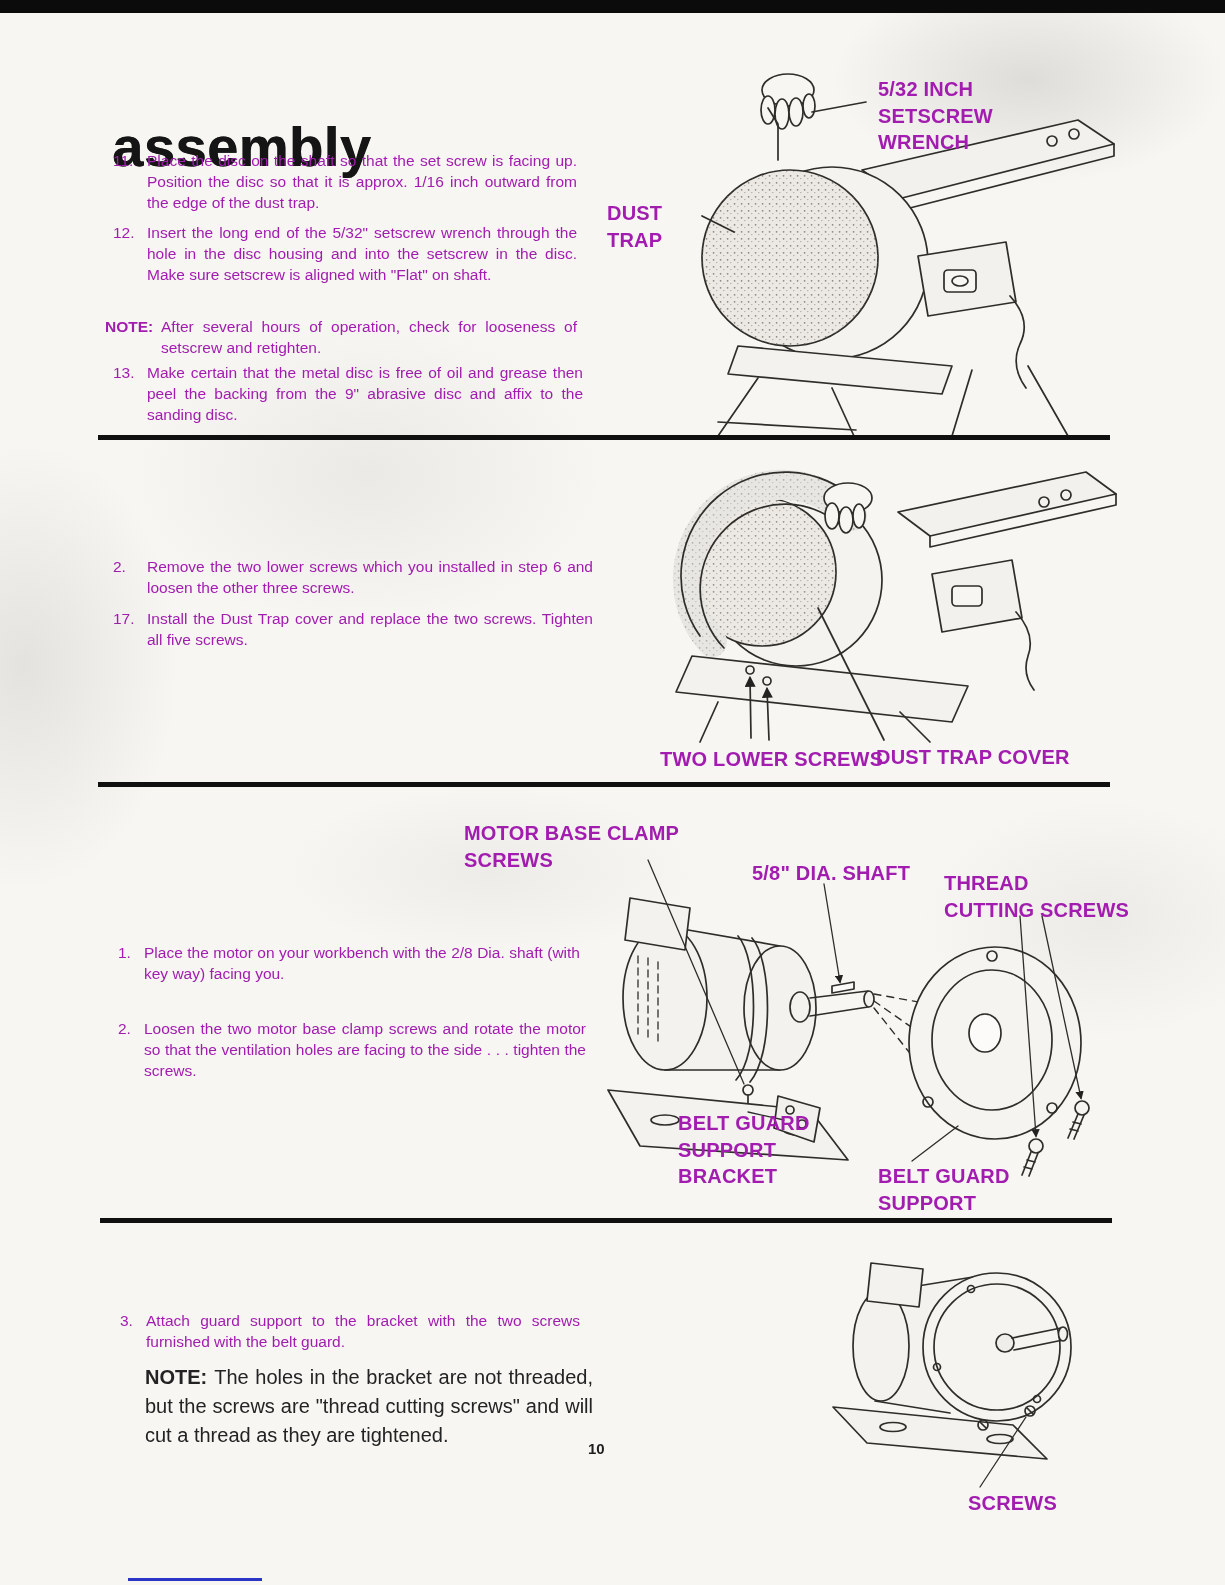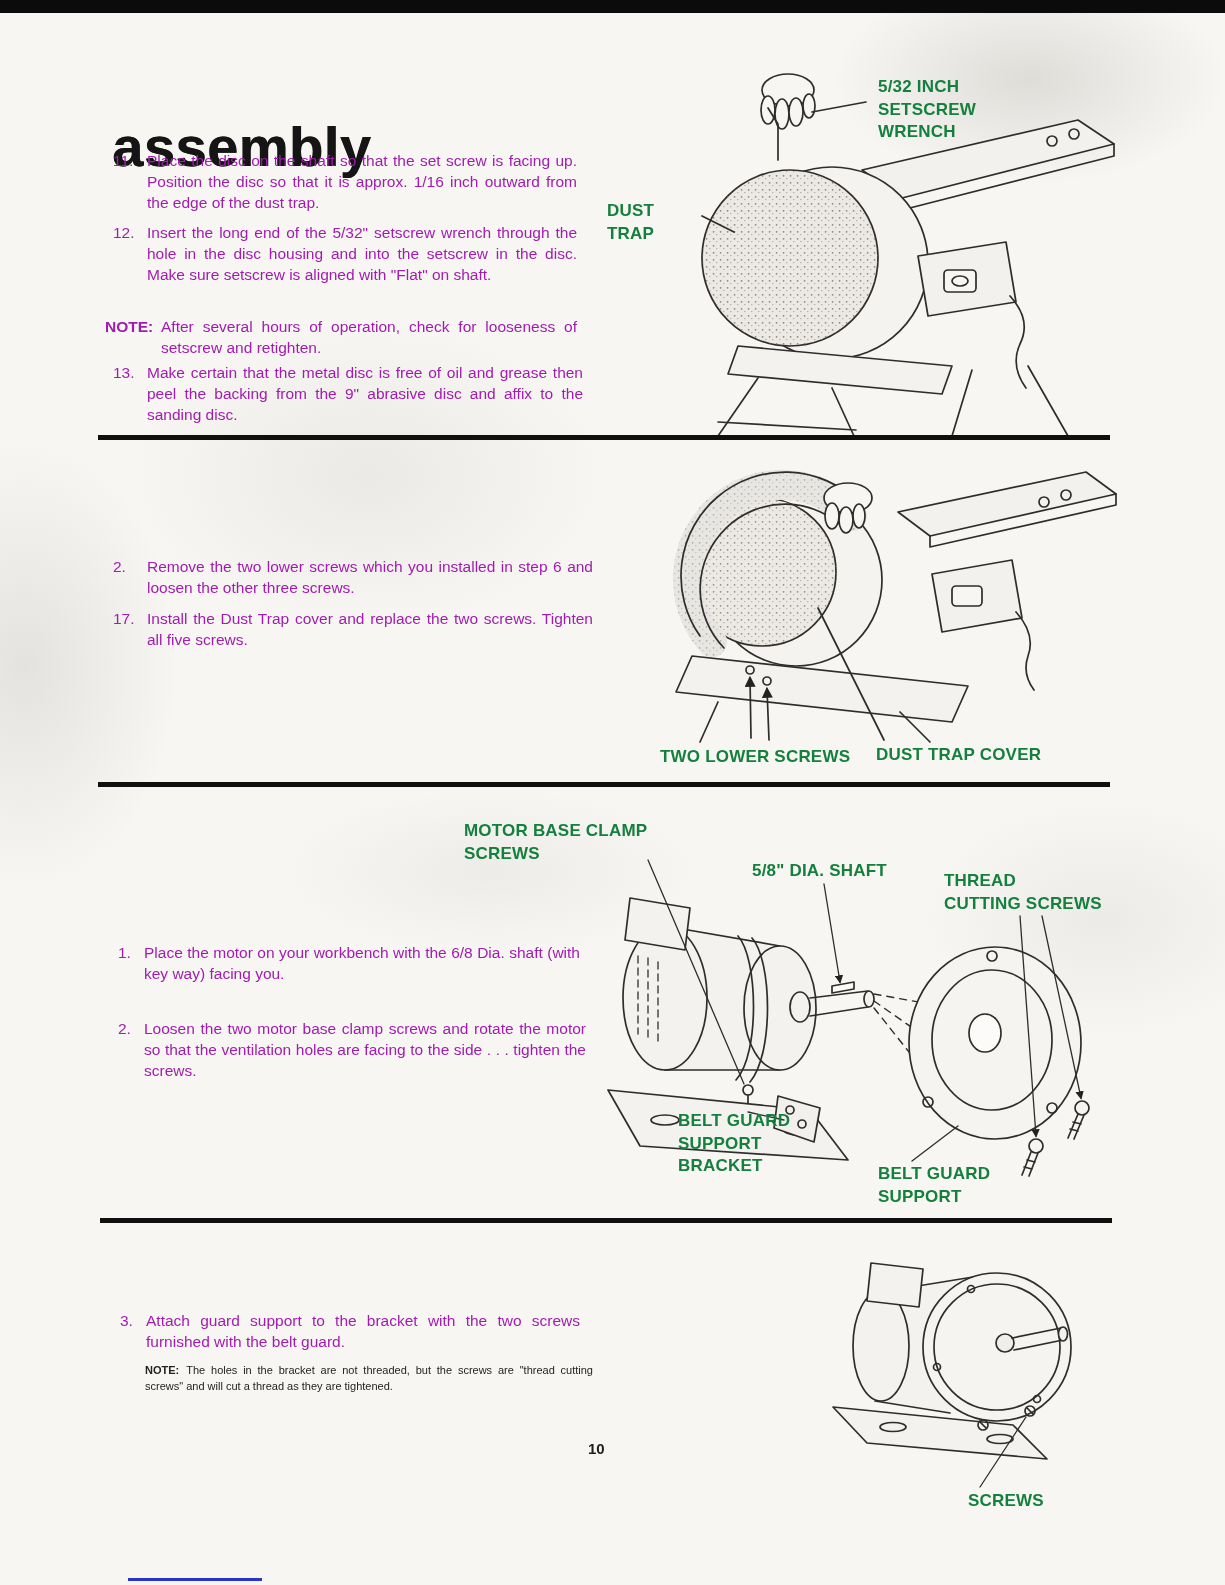--- a/index.html
+++ b/index.html
@@ -15,25 +15,25 @@
       radial-gradient(ellipse 260px 170px at 90% 58%, rgba(170,165,156,.14), transparent 70%),
       radial-gradient(ellipse 220px 320px at 2% 42%, rgba(150,148,140,.20), transparent 70%),
       radial-gradient(ellipse 300px 120px at 40% 55%, rgba(165,160,152,.12), transparent 70%);
   }
   .topbar{position:absolute;left:0;top:0;width:1225px;height:13px;background:#0b0b0b}
   .title{position:absolute;left:112px;top:76px;font-size:56px;font-weight:bold;color:#151515;letter-spacing:.5px;text-shadow:.6px 0 0 currentColor}
   .step{position:absolute;display:flex;font-size:15.5px;line-height:1.37;text-align:justify;color:#a21caf}
   .step .num{flex:0 0 34px}
   .step.one .num{flex:0 0 26px}
   .step.notew .num{flex:0 0 56px;font-weight:bold}
-  .figlabel{position:absolute;font-size:17px;font-weight:bold;line-height:1.33;white-space:pre-line;color:#15803d;letter-spacing:.2px}
+  .figlabel{position:absolute;font-size:20px;font-weight:bold;line-height:1.33;white-space:pre-line;color:#a21caf;letter-spacing:.2px}
   .rule{position:absolute;height:5px;background:#101010}
   .pageno{position:absolute;left:588px;top:1440px;width:50px;text-align:left;font-size:15px;font-weight:bold}
   .bluemark{position:absolute;left:128px;top:1578px;width:134px;height:3px;background:#2a35c8}
-  .note-inline{position:absolute;font-size:11px;line-height:1.45;text-align:justify;color:#232323}
+  .note-inline{position:absolute;font-size:20px;line-height:1.45;text-align:justify;color:#232323}
   .note-inline .nl{font-weight:bold;margin-right:7px}
   svg{position:absolute;overflow:visible}
 </style>
 </head>
 <body>
 
 <div class="scanwash"></div>
 <div class="topbar"></div>
 
 <h1 class="title">assembly</h1>
@@ -176,21 +176,21 @@
 <div class="rule" style="left:98px;top:782px;width:1012px"></div>
 
 <div class="figlabel" style="left:464px;top:820px">MOTOR BASE CLAMP
 SCREWS</div>
 <div class="figlabel" style="left:752px;top:860px">5/8" DIA. SHAFT</div>
 <div class="figlabel" style="left:944px;top:870px">THREAD
 CUTTING SCREWS</div>
 
 <div class="step one" style="left:118px;top:942px;width:462px">
   <span class="num">1.</span>
-  <span class="txt">Place the motor on your workbench with the 6/8 Dia. shaft (with key way) facing you.</span>
+  <span class="txt">Place the motor on your workbench with the 2/8 Dia. shaft (with key way) facing you.</span>
 </div>
 <div class="step one" style="left:118px;top:1018px;width:468px">
   <span class="num">2.</span>
   <span class="txt">Loosen the two motor base clamp screws and rotate the motor so that the ventilation holes are facing to the side . . . tighten the screws.</span>
 </div>
 
 <svg style="left:480px;top:858px" width="660" height="360" viewBox="0 0 660 360">
   <defs>
     <marker id="ah3" viewBox="0 0 10 10" refX="8" refY="5" markerWidth="6.5" markerHeight="6.5" orient="auto">
       <path d="M0,0 L10,5 L0,10 z" fill="#232221"></path>

